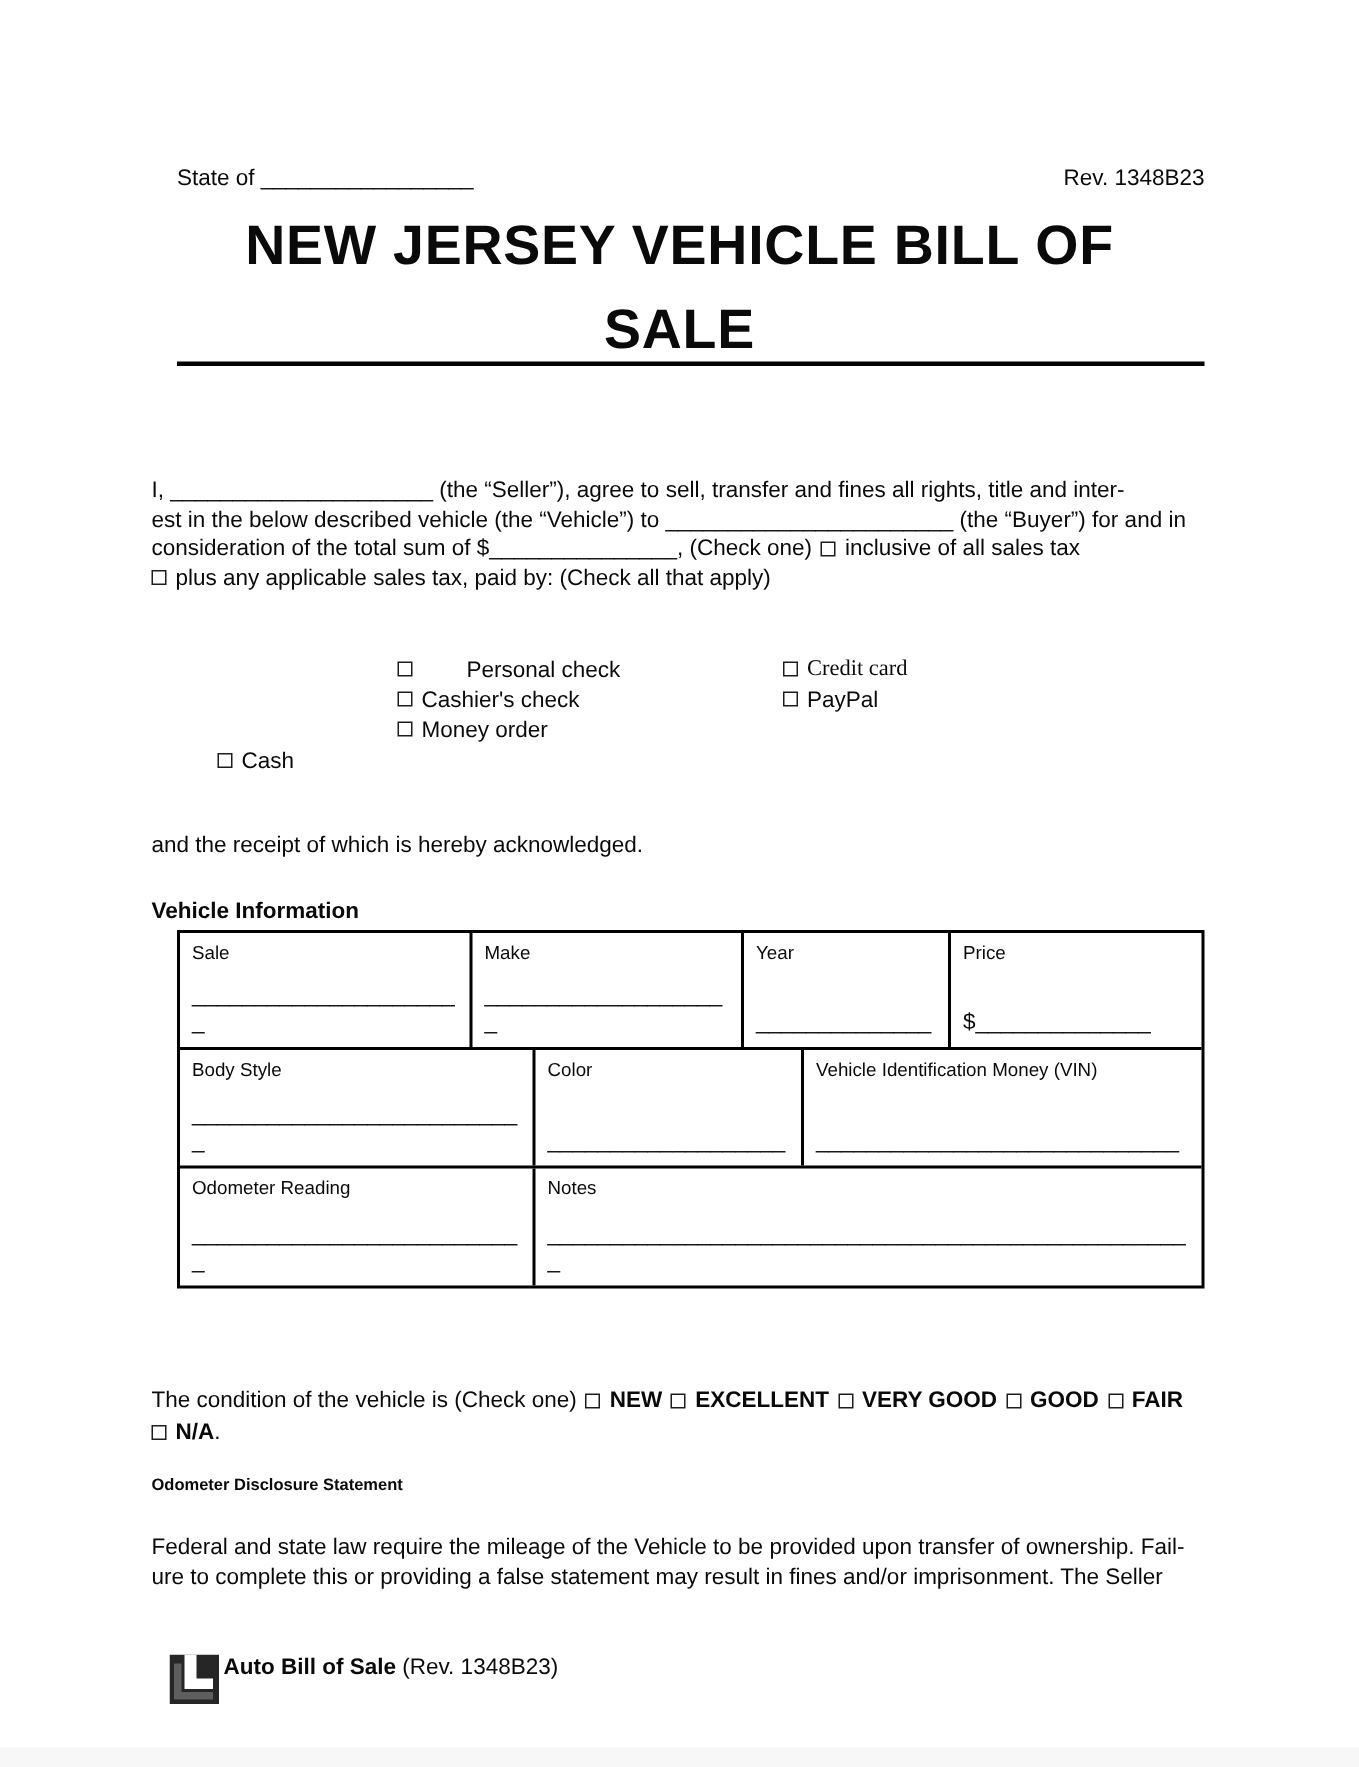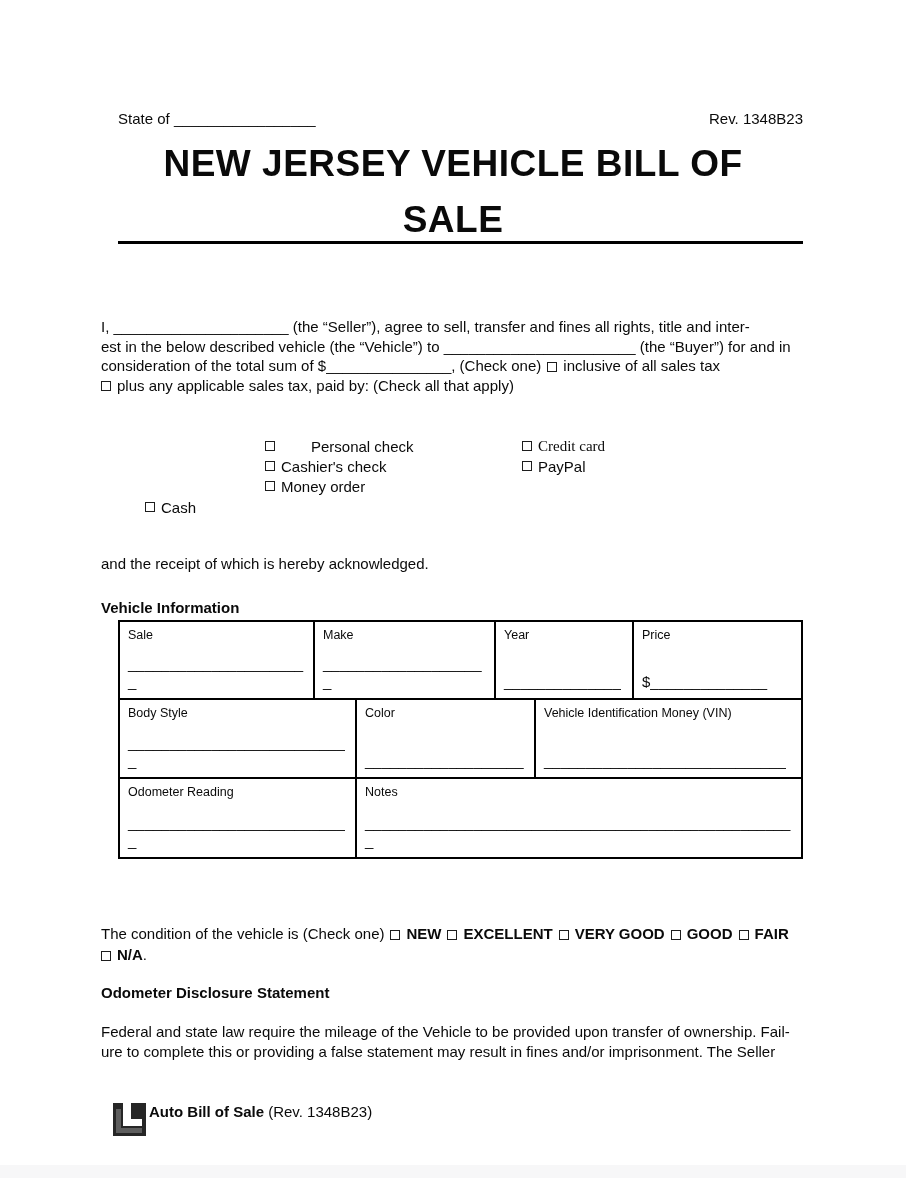--- a/index.html
+++ b/index.html
@@ -45,21 +45,21 @@
   .r1 { height:76px; } .r2 { height:77px; } .r3 { height:78px; }
   .c-model { width:195px; } .c-make { width:181px; } .c-year { width:138px; }
   .c-body  { width:237px; } .c-color { width:179px; }
   .c-odo   { width:237px; }
   
   .condition { position:absolute; left:101px; top:923px; width:710px;
                font-size:15px; line-height:21px; }
   .cond-line1 { white-space:nowrap; }
   .cond-opt b { font-weight:bold; }
   
-  .odo-head { position:absolute; left:101px; top:984px; font-size:15px; font-weight:bold; }
+  .odo-head { position:absolute; left:101px; top:984px; font-size:11px; font-weight:bold; }
   .odo-body { position:absolute; left:101px; top:1022px; width:710px; }
   
   .footer { position:absolute; left:113px; top:1103px; display:flex;
             gap:3px; }
   .logo { width:33px; height:33px; display:block; }
   .footer-text { font-size:15px; line-height:17px; padding-bottom:1px; white-space:nowrap; }
   .footer-text b { font-weight:bold; }
   .strip { position:absolute; left:0; bottom:0; width:906px; height:13px; background:#f7f7f8; }
 </style>
 </head>

